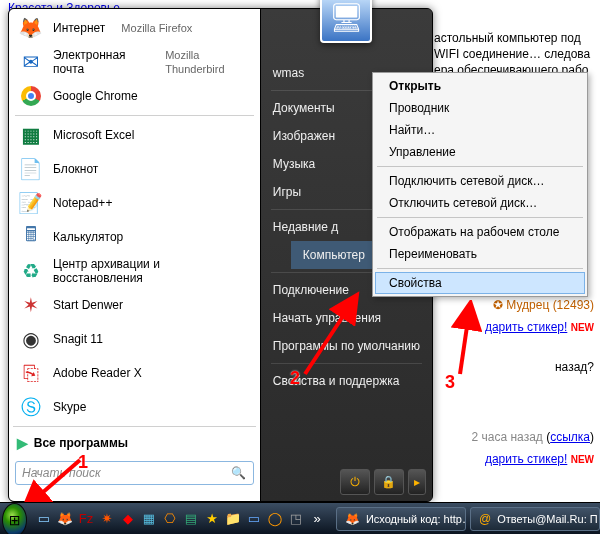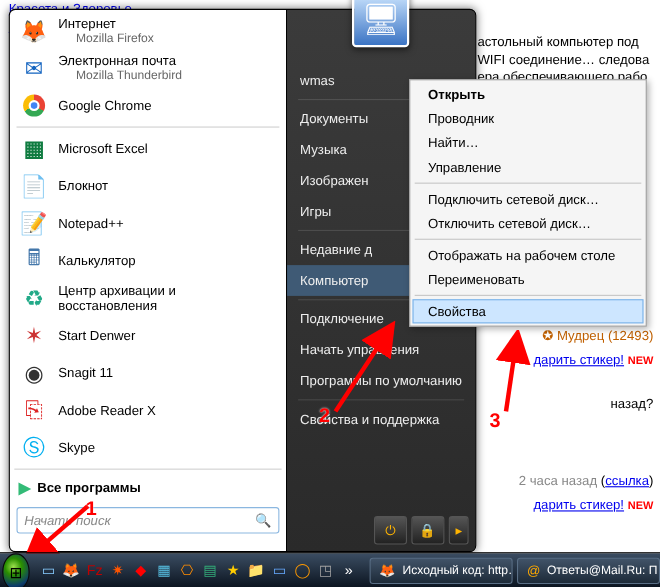--- a/index.html
+++ b/index.html
@@ -37,21 +37,21 @@
   .left-pane {
     width:305px; background:#fff; border-radius:5px 0 0 5px;
     border-right:1px solid #000; display:flex; flex-direction:column;
   }
   .pinned-list { padding:2px 2px 0 2px; }
   .prog-item {
     display:flex; align-items:center; gap:8px; height:34px;
     padding:0 6px; border-radius:2px; cursor:default;
   }
   .prog-icon { width:28px; height:28px; flex:0 0 28px; display:flex;align-items:center;justify-content:center;font-size:20px;}
-  .prog-text { display:flex; flex-direction:column; line-height:14px;}
+  .prog-text { display:flex; flex-direction:row; line-height:14px;}
   .prog-title { font-size:12px; color:#000;}
   .prog-sub   { font-size:11px; color:#666;padding-left:16px;}
   .sep { height:1px; background:#d0d0d0; margin:2px 4px;}
   .all-programs {
     display:flex; align-items:center; gap:6px; height:28px; padding:0 8px; font-weight:bold;
   }
   .all-programs .arrow { color:#3b7; font-size:14px;}
   .search-box {
     margin:4px 6px 6px 6px; height:24px; border:1px solid #8bb7e0; border-radius:3px;
     background:#fff; display:flex; align-items:center; padding:0 6px; font-style:italic; color:#888;
@@ -65,21 +65,21 @@
   .user-pic {
     position:absolute; top:-18px; left:50%; transform:translateX(-50%);
     width:52px; height:52px; background:linear-gradient(#cde6ff,#3b74c4);
     border:2px solid #fff; border-radius:4px; box-shadow:0 2px 6px rgba(0,0,0,.5);
     display:flex; align-items:center; justify-content:center; font-size:28px;
   }
   .r-item {
     height:28px; display:flex; align-items:center; padding:0 12px; color:#eee;
     cursor:default; white-space:nowrap; overflow:hidden;
   }
-  .r-item.highlight { background:#3f5a75; }
+  .r-item.highlight { background:#3f5a75;margin-left:30px; }
   .r-sep { height:1px; background:rgba(255,255,255,.12); margin:3px 10px;}
   .shutdown-row { position:absolute; bottom:6px; right:6px; display:flex; gap:4px;}
   .shut-btn {
     width:30px; height:26px; border:1px solid #555; border-radius:3px;
     background:linear-gradient(#555,#222); display:flex;align-items:center;justify-content:center; color:#ffb400;
   }
 
   
   .context-menu {
     position:absolute; left:372px; top:72px; width:216px;
@@ -256,22 +256,22 @@
       <span>Начать поиск</span>
       <span class="mag">🔍</span>
     </div>
   </div>
 
   <div class="right-pane">
     <div class="user-pic">🖥</div>
     <div class="r-item">wmas</div>
     <div class="r-sep"></div>
     <div class="r-item">Документы</div>
+    <div class="r-item">Изображен</div>
     <div class="r-item">Музыка</div>
-    <div class="r-item">Изображен</div>
     <div class="r-item">Игры</div>
     <div class="r-sep"></div>
     <div class="r-item">Недавние д</div>
     <div class="r-item highlight">Компьютер</div>
     <div class="r-sep"></div>
     <div class="r-item">Подключение</div>
     <div class="r-item">Начать управления</div>
     <div class="r-item">Программы по умолчанию</div>
     <div class="r-sep"></div>
     <div class="r-item">Свойства и поддержка</div>

